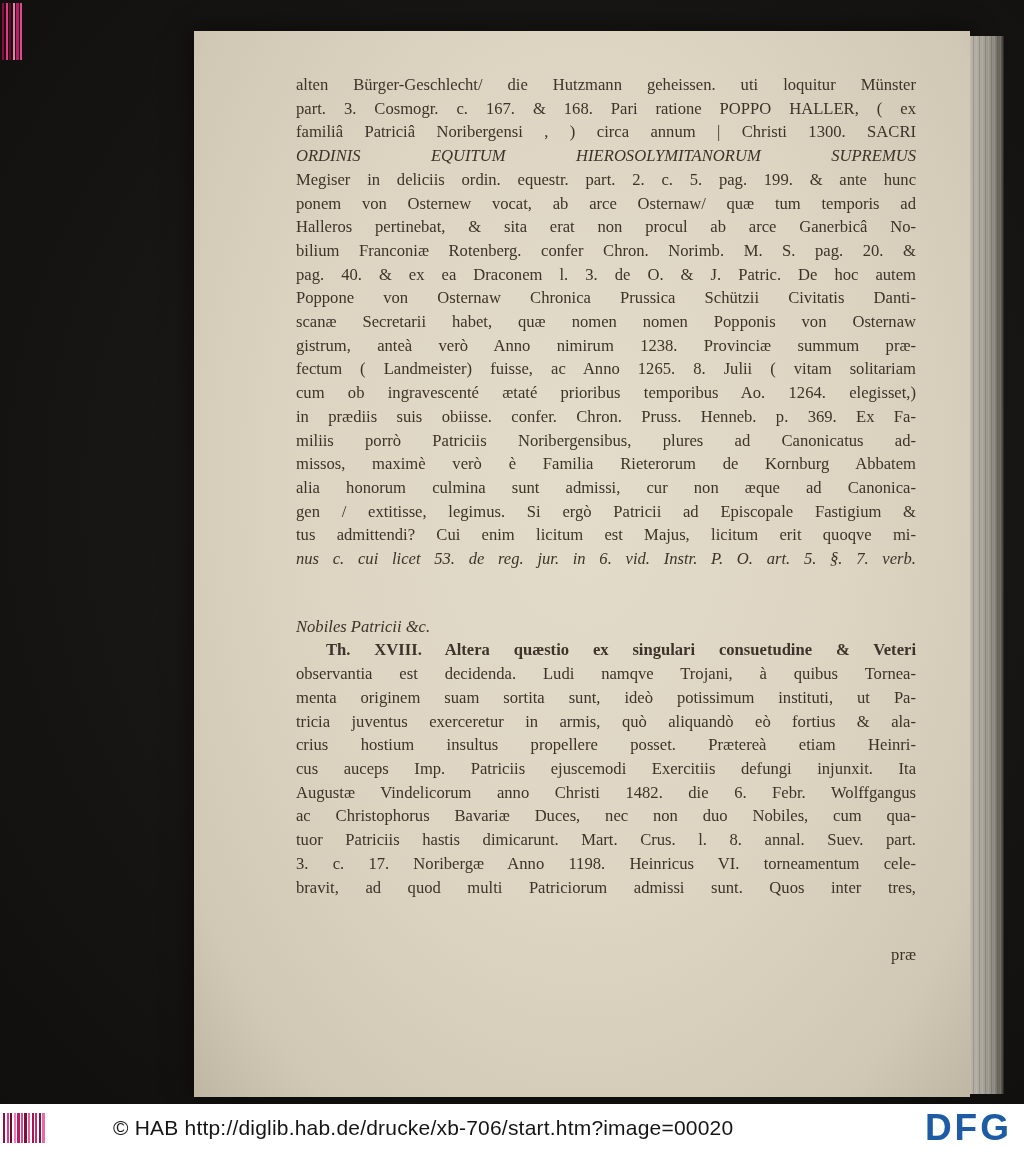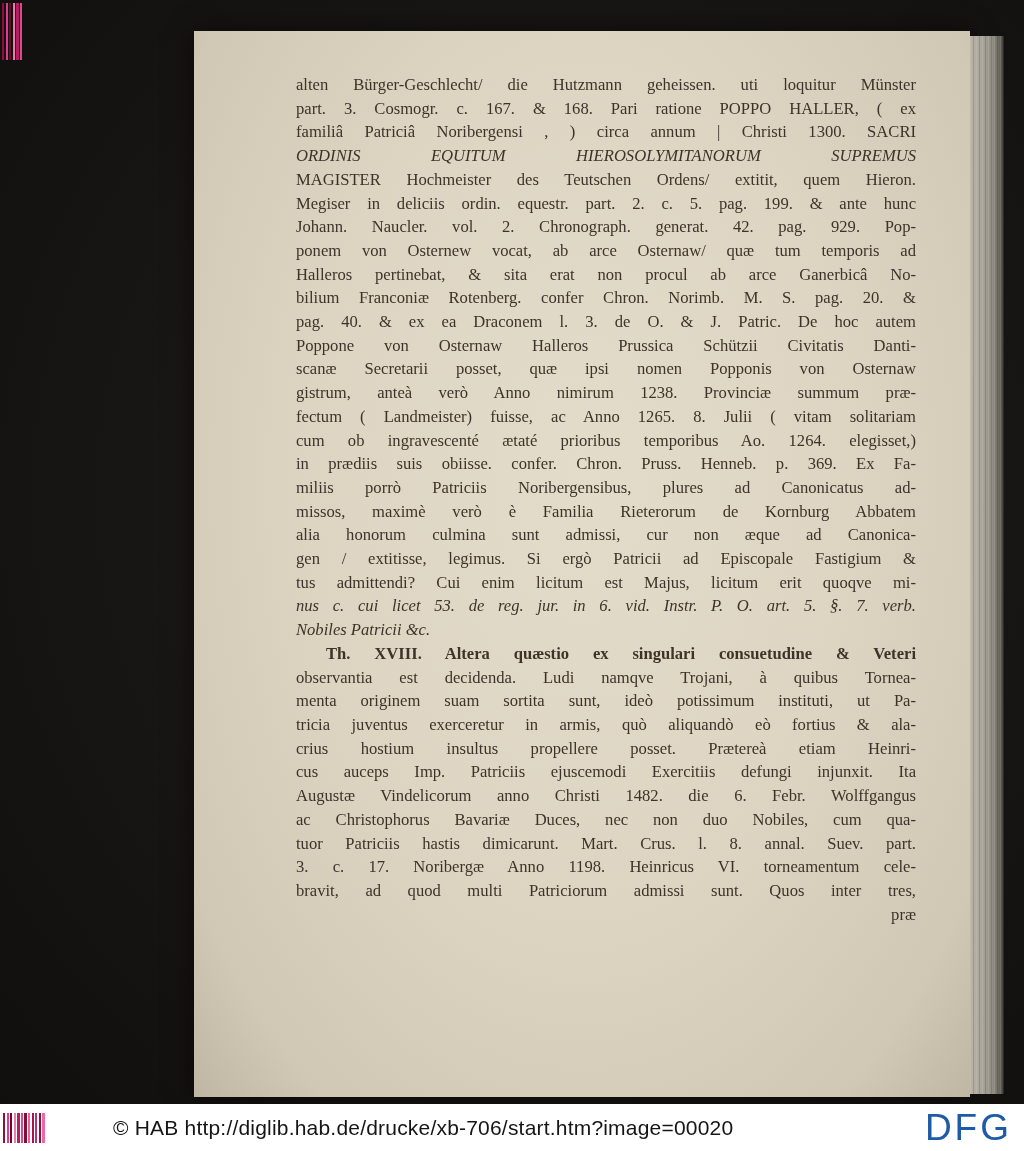--- a/index.html
+++ b/index.html
@@ -29,43 +29,43 @@
       rgba(255,255,255,0.10) 0 1px, rgba(0,0,0,0) 1px 3px,
       rgba(0,0,0,0.14) 3px 4px, rgba(0,0,0,0) 4px 6px);
   }
   
   .text-block {
     position:absolute; left:102px; top:42px; width:620px;
     font-size:16.6px; line-height:23.7px; color:#3e332a;
     font-family:"Liberation Serif", serif;
   }
   .line { text-align:justify; text-align-last:justify; }
-  .line.noj { text-align:left; text-align-last:left; }
-  .line.right { text-align-last:right; }
+  .line.noj { text-align:left; text-align-last:left;margin-top:44px; }
+  .line.right { text-align-last:right;margin-top:44px; }
   .line.indent { text-indent:30px;font-weight:bold; }
   .line.em { font-style:italic; }
 
   
   .cal { display:flex; align-items:stretch; overflow:hidden; }
   .cal span { display:block; width:2.2px; margin-right:1.4px; height:100%; flex:none; }
   .cal-top { position:absolute; left:2px; top:3px; width:20px; height:57px; }
   .cal-bottom { position:absolute; left:3px; top:9px; width:45px; height:30px; }
 
   
   .footer {
     position:absolute; left:0; bottom:0; width:1024px; height:47px;
     background:#ffffff; font-family:"Liberation Sans", sans-serif;margin-top:38px;
   }
   .footer-text {
     position:absolute; left:113px; top:50%; transform:translateY(-50%);
     font-size:21px; color:#151515; letter-spacing:0.2px; white-space:nowrap;
   }
   .dfg-logo {
     position:absolute; right:12px; top:50%; transform:translateY(-50%);
-    font-size:37px; font-weight:normal; letter-spacing:3px; color:#1d5ca5;
+    font-size:37px; font-weight:bold; letter-spacing:3px; color:#1d5ca5;
     font-family:"Liberation Sans", sans-serif;
   }
 </style>
 </head>
 <body>
 
 <div class="stage">
 
   <div class="cal cal-top">
       <span style="background: rgb(142, 15, 60);"></span>
@@ -75,29 +75,27 @@
       <span style="background: rgb(181, 30, 98);"></span>
       <span style="background: rgb(217, 74, 143);"></span>
     </div>
 
   <div class="page">
     <div class="text-block">
         <div class="line">alten Bürger-Geschlecht/ die Hutzmann geheissen. uti loquitur Münster</div>
         <div class="line">part. 3. Cosmogr. c. 167. &amp; 168.  Pari ratione POPPO HALLER, ( ex</div>
         <div class="line">familiâ Patriciâ Noribergensi , ) circa annum | Christi 1300.  SACRI</div>
         <div class="line em">ORDINIS EQUITUM HIEROSOLYMITANORUM SUPREMUS</div>
-        <div class="line">MAGISTER  Hochmeister des Teutschen Ordens/ extitit, quem Hieron.</div>
         <div class="line">Megiser in deliciis ordin. equestr. part. 2. c. 5. pag. 199. &amp; ante hunc</div>
-        <div class="line">Johann. Naucler. vol. 2. Chronograph. generat. 42. pag. 929.  Pop-</div>
         <div class="line">ponem von Osternew vocat, ab arce Osternaw/ quæ tum temporis ad</div>
         <div class="line">Halleros pertinebat, &amp; sita erat non procul ab arce Ganerbicâ No-</div>
         <div class="line">bilium Franconiæ Rotenberg. confer Chron. Norimb. M. S. pag. 20. &amp;</div>
         <div class="line">pag. 40. &amp; ex ea Draconem l. 3. de O. &amp; J. Patric.  De hoc autem</div>
-        <div class="line">Poppone von Osternaw Halleros Prussica Schützii Civitatis Danti-</div>
-        <div class="line">scanæ Secretarii posset, quæ ipsi nomen Popponis von Osternaw</div>
+        <div class="line">Poppone von Osternaw Chronica Prussica Schützii Civitatis Danti-</div>
+        <div class="line">scanæ Secretarii habet, quæ nomen nomen Popponis von Osternaw</div>
         <div class="line">gistrum, anteà verò Anno nimirum 1238. Provinciæ summum præ-</div>
         <div class="line">fectum ( Landmeister) fuisse, ac Anno 1265. 8. Julii ( vitam solitariam</div>
         <div class="line">cum ob ingravescenté ætaté prioribus temporibus Ao. 1264. elegisset,)</div>
         <div class="line">in prædiis suis obiisse. confer. Chron. Pruss. Henneb. p. 369.  Ex Fa-</div>
         <div class="line">miliis porrò Patriciis Noribergensibus, plures ad Canonicatus ad-</div>
         <div class="line">missos, maximè verò è Familia Rieterorum de Kornburg Abbatem</div>
         <div class="line">alia honorum culmina sunt admissi, cur non æque ad Canonica-</div>
         <div class="line">gen / extitisse, legimus.  Si ergò Patricii ad Episcopale Fastigium &amp;</div>
         <div class="line">tus admittendi? Cui enim licitum est Majus, licitum erit quoqve mi-</div>
         <div class="line em">nus c. cui licet 53. de reg. jur. in 6. vid. Instr. P. O. art. 5. §. 7. verb.</div>

